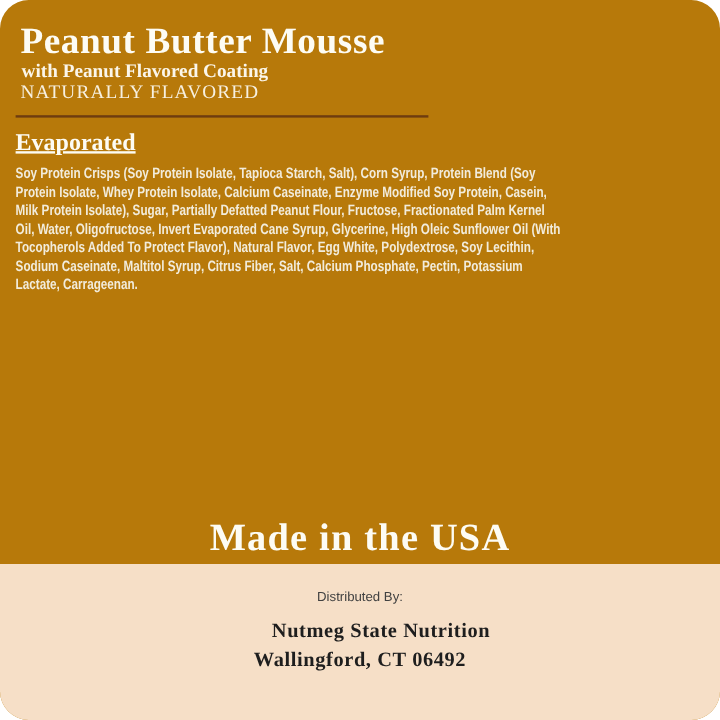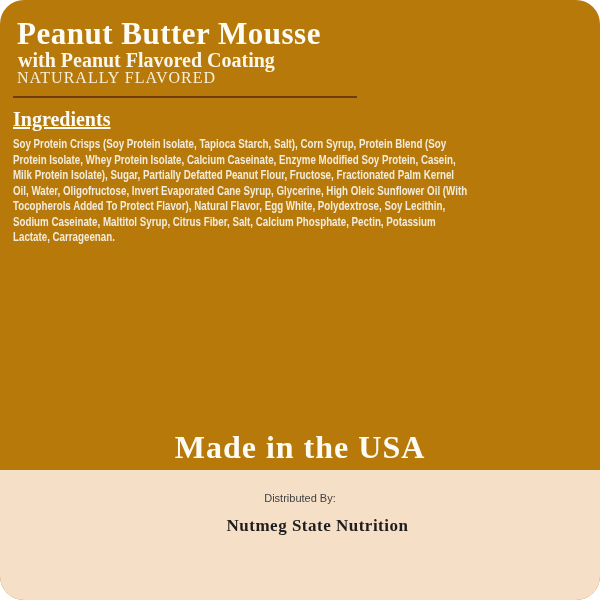--- a/index.html
+++ b/index.html
@@ -15,21 +15,21 @@
   .product-title {
     left:17px; top:17px;
     font-family:"Liberation Serif", serif;
     font-weight:bold; font-size:31px; line-height:34px;
     letter-spacing:0.5px;
     color:#fdfcf4;
   }
   .product-subtitle {
     left:18px; top:51px;
     font-family:"Liberation Serif", serif;
-    font-weight:bold; font-size:20px; line-height:18px;
+    font-weight:bold; font-size:16px; line-height:18px;
     color:#fbf6ea;
   }
   .product-tagline {
     left:17px; top:69px;
     font-family:Liberation Serif, serif;
     font-weight:normal; font-size:16px; line-height:18px;
     letter-spacing:1px;
     color:#f7f0e0;
   }
   .divider {
@@ -96,34 +96,35 @@
 <div class="label">
 
   <div class="abs product-title">Peanut Butter Mousse</div>
 
   <div class="abs product-subtitle">with Peanut Flavored Coating</div>
 
   <div class="abs product-tagline">NATURALLY FLAVORED</div>
 
   <div class="abs divider"></div>
 
-  <div class="abs ingredients-heading">Ingredients</div>
+  <div class="abs ingredients-heading">Evaporated</div>
 
   <div class="abs ingredients-text">
     <div>Soy Protein Crisps (Soy Protein Isolate, Tapioca Starch, Salt), Corn Syrup, Protein Blend (Soy</div>
     <div>Protein Isolate, Whey Protein Isolate, Calcium Caseinate, Enzyme Modified Soy Protein, Casein,</div>
     <div>Milk Protein Isolate), Sugar, Partially Defatted Peanut Flour, Fructose, Fractionated Palm Kernel</div>
     <div>Oil, Water, Oligofructose, Invert Evaporated Cane Syrup, Glycerine, High Oleic Sunflower Oil (With</div>
     <div>Tocopherols Added To Protect Flavor), Natural Flavor, Egg White, Polydextrose, Soy Lecithin,</div>
     <div>Sodium Caseinate, Maltitol Syrup, Citrus Fiber, Salt, Calcium Phosphate, Pectin, Potassium</div>
     <div>Lactate, Carrageenan.</div>
   </div>
 
   <div class="abs made-in-usa">Made in the USA</div>
 
   <div class="abs bottom-panel"></div>
 
   <div class="abs distributed-by">Distributed By:</div>
 
   <div class="abs distributor-name">Nutmeg State Nutrition</div>
 
+  <div class="abs distributor-address">Wallingford, CT 06492</div>
 
 </div>
 
 </body></html>

